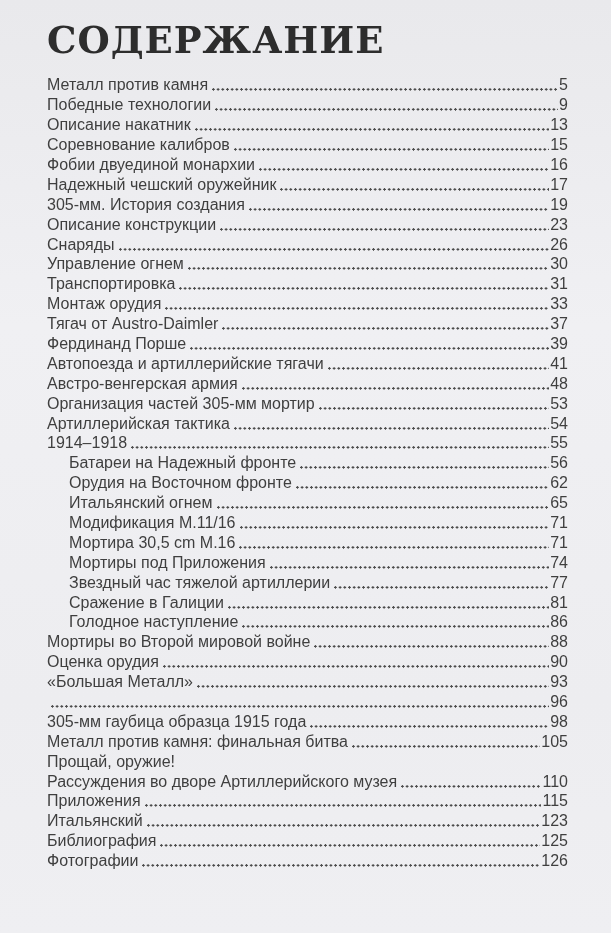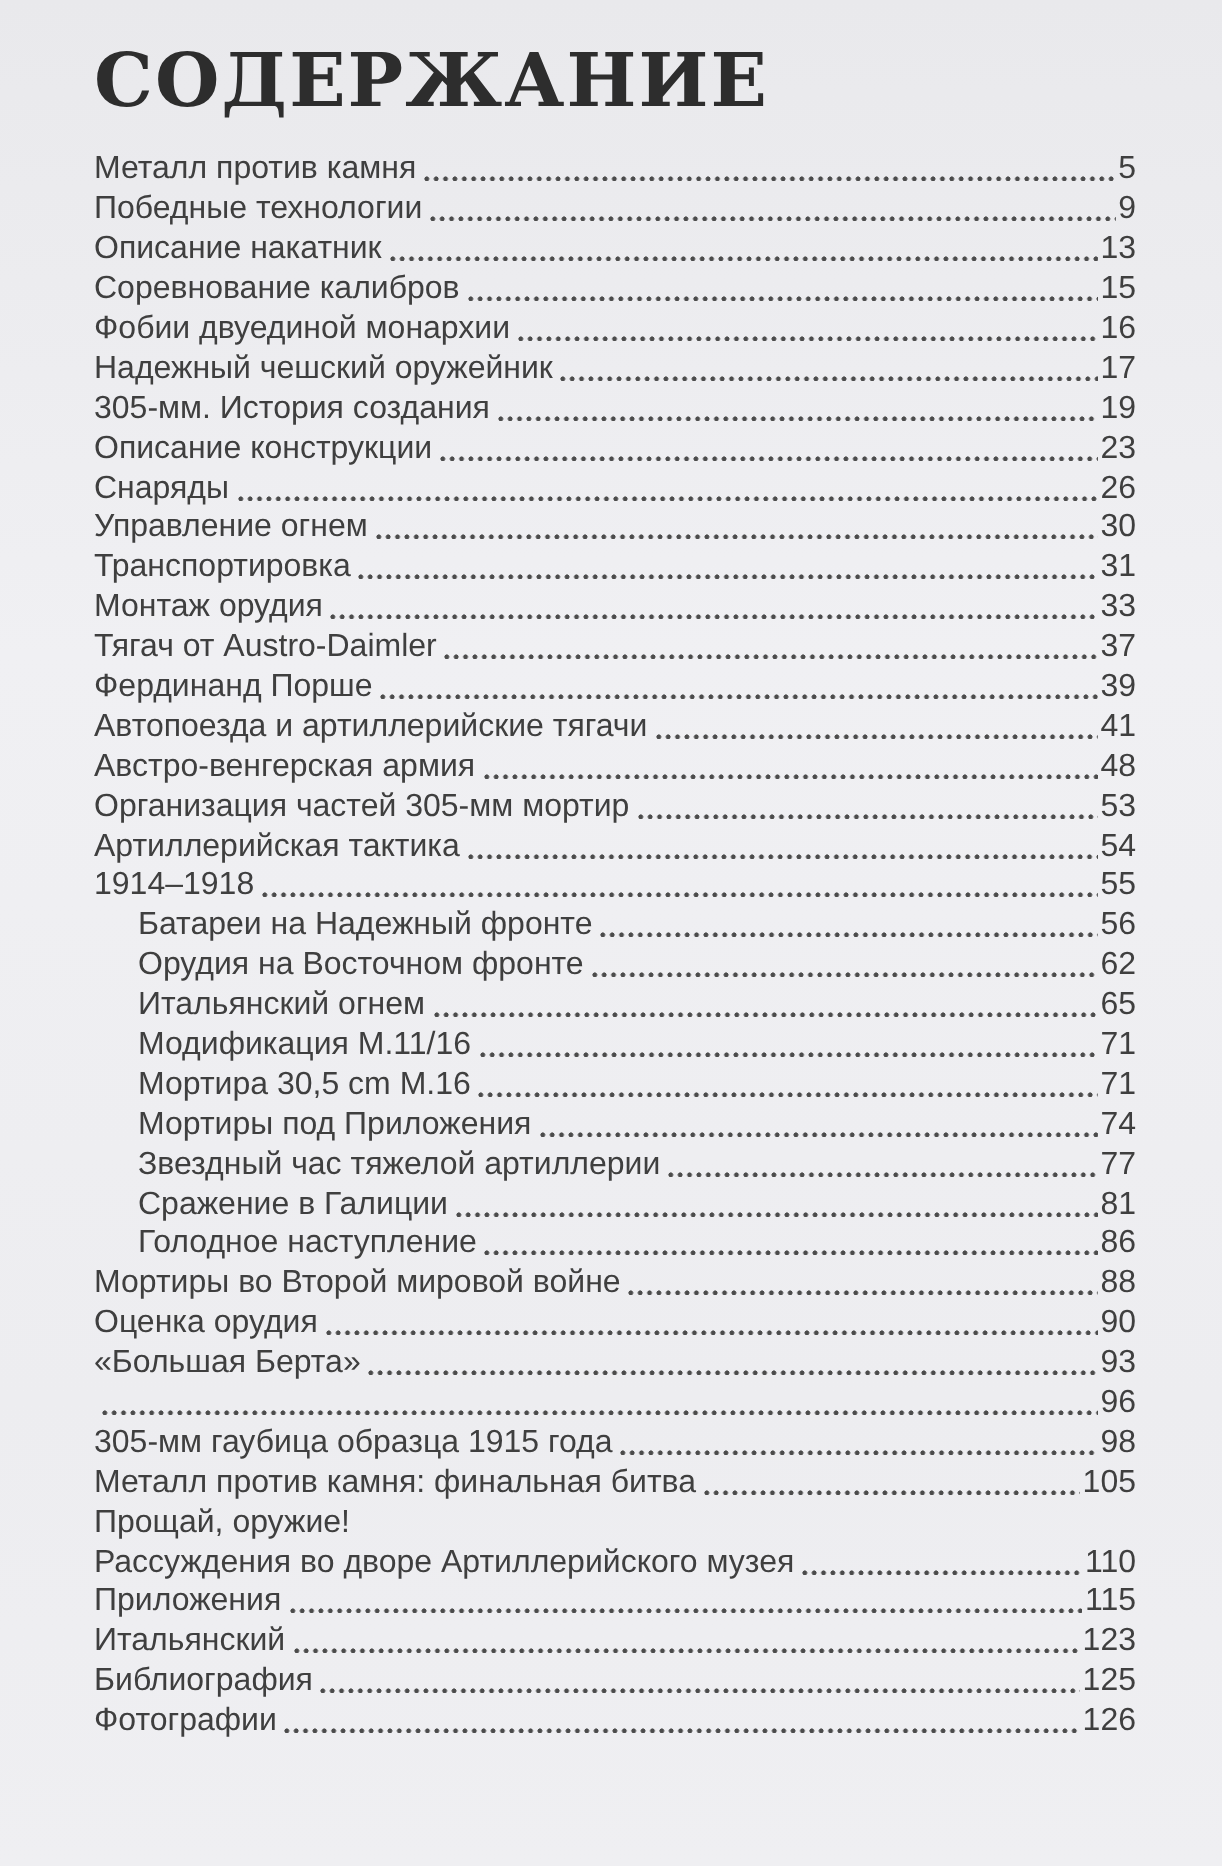--- a/index.html
+++ b/index.html
@@ -234,21 +234,21 @@
   </div>
 
   <div class="toc-row">
     <span class="toc-label">Оценка орудия</span>
     <span class="toc-leader"></span>
     <span class="toc-page">90</span>
   </div>
 
 
   <div class="toc-row">
-    <span class="toc-label">«Большая Берта»</span>
+    <span class="toc-label">«Большая Металл»</span>
     <span class="toc-leader"></span>
     <span class="toc-page">93</span>
   </div>
 
   <div class="toc-row">
     <span class="toc-leader"></span>
     <span class="toc-page">96</span>
   </div>
 
   <div class="toc-row">

